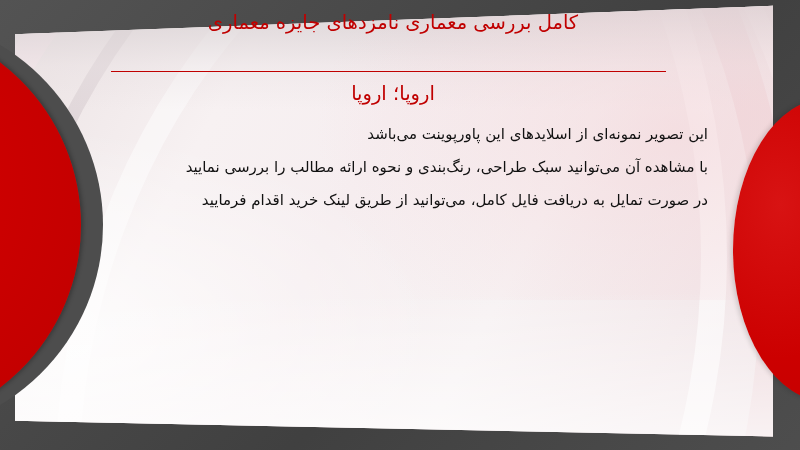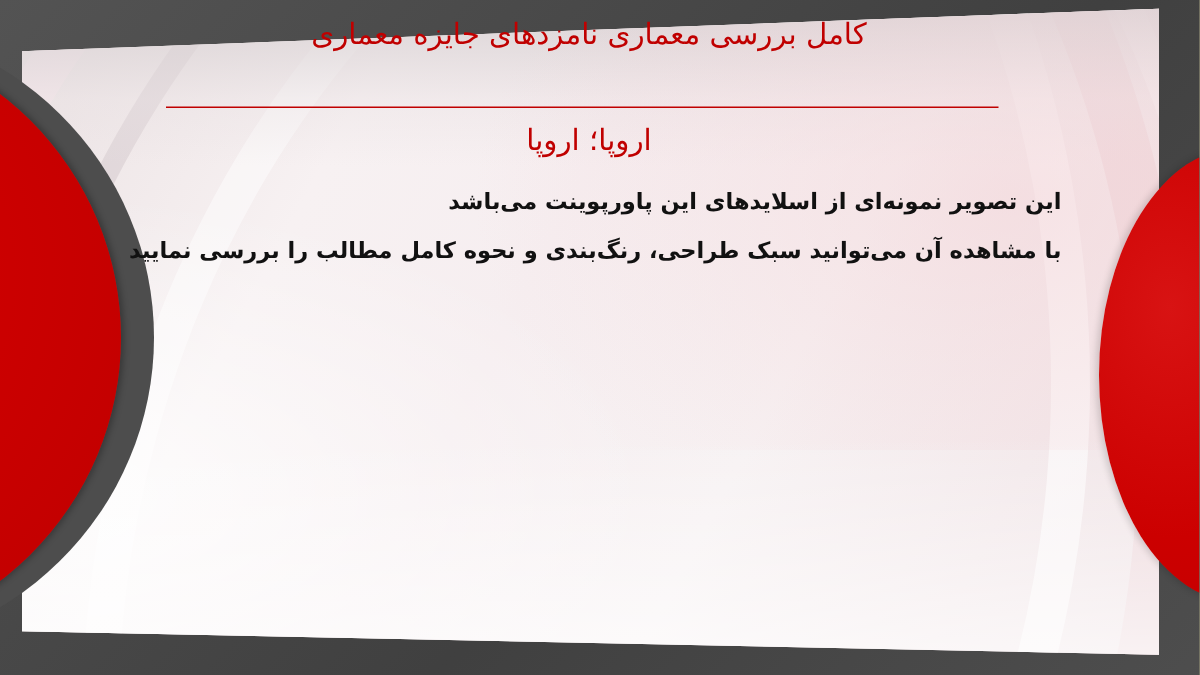--- a/index.html
+++ b/index.html
@@ -200,21 +200,21 @@
     width: 600px;
     z-index: 8;
     direction: rtl;
     text-align: right;
   }
   .body-line {
     color: #111111;
     font-size: 15px;
     line-height: 33px;
     white-space: nowrap;
-    font-weight: 700;
+    font-weight: 400;
     text-align: right;
   }
 
   
   .panel-edge-top {
     position: absolute;
     left: 0; top: 0;
     width: 100%; height: 100%;
     pointer-events: none;
     box-shadow: inset 0 1px 0 rgba(255,255,255,.6);
@@ -259,16 +259,17 @@
   </div>
 
   <div class="title-block">
     <div class="title-line l1">کامل بررسی معماری نامزدهای جایزه معماری</div>
     <div class="title-line l2">اروپا؛ اروپا</div>
   </div>
   <div class="title-rule"></div>
 
   <div class="body-block">
     <div class="body-line">این تصویر نمونه‌ای از اسلایدهای این پاورپوینت می‌باشد</div>
-    <div class="body-line">با مشاهده آن می‌توانید سبک طراحی، رنگ‌بندی و نحوه کامل مطالب را بررسی نمایید</div>
+    <div class="body-line">با مشاهده آن می‌توانید سبک طراحی، رنگ‌بندی و نحوه ارائه مطالب را بررسی نمایید</div>
+    <div class="body-line">در صورت تمایل به دریافت فایل کامل، می‌توانید از طریق لینک خرید اقدام فرمایید</div>
   </div>
 
 </div>
 
 </body></html>

